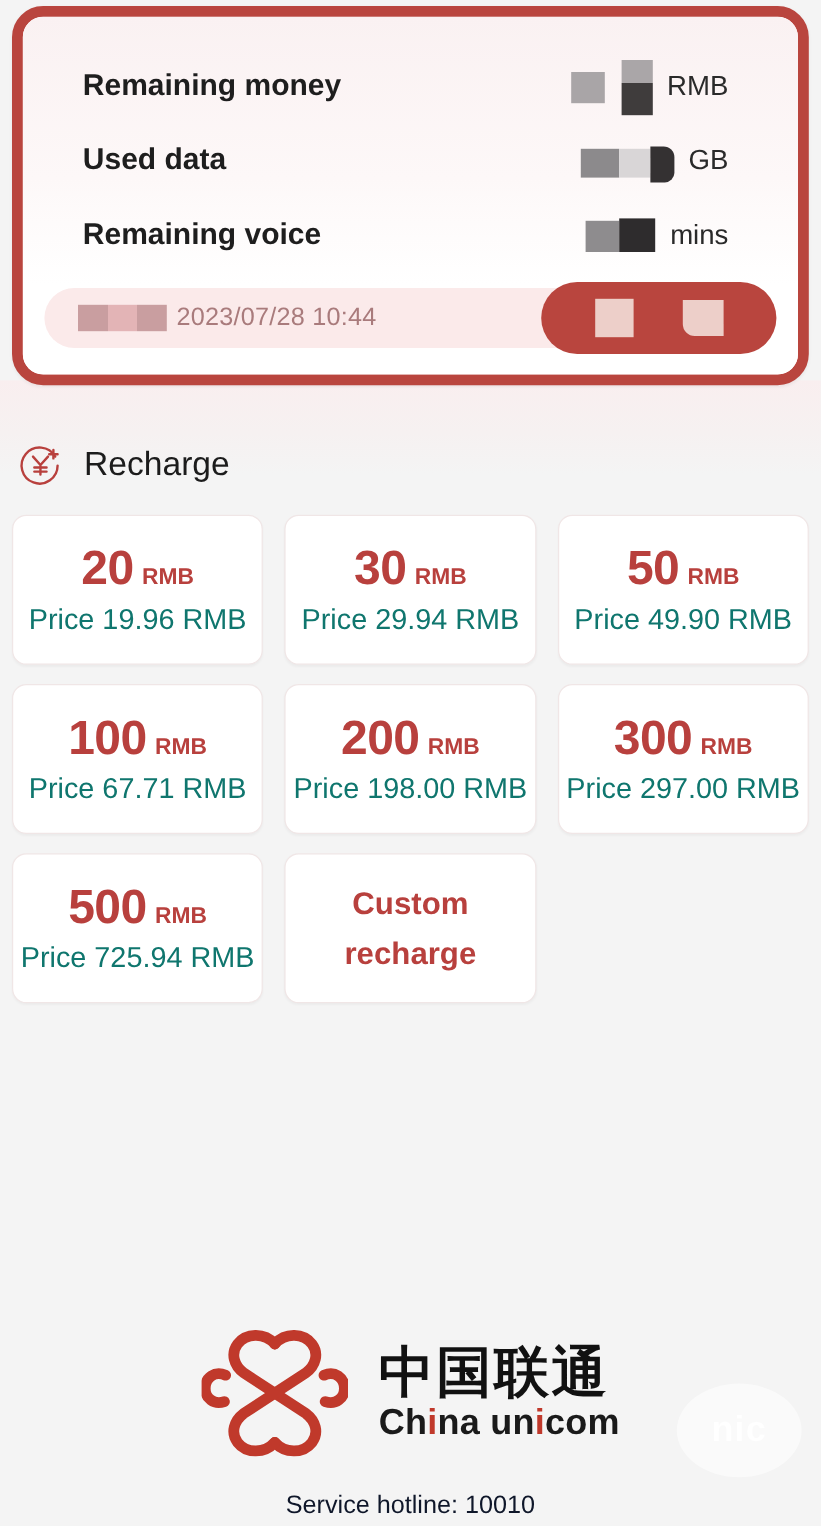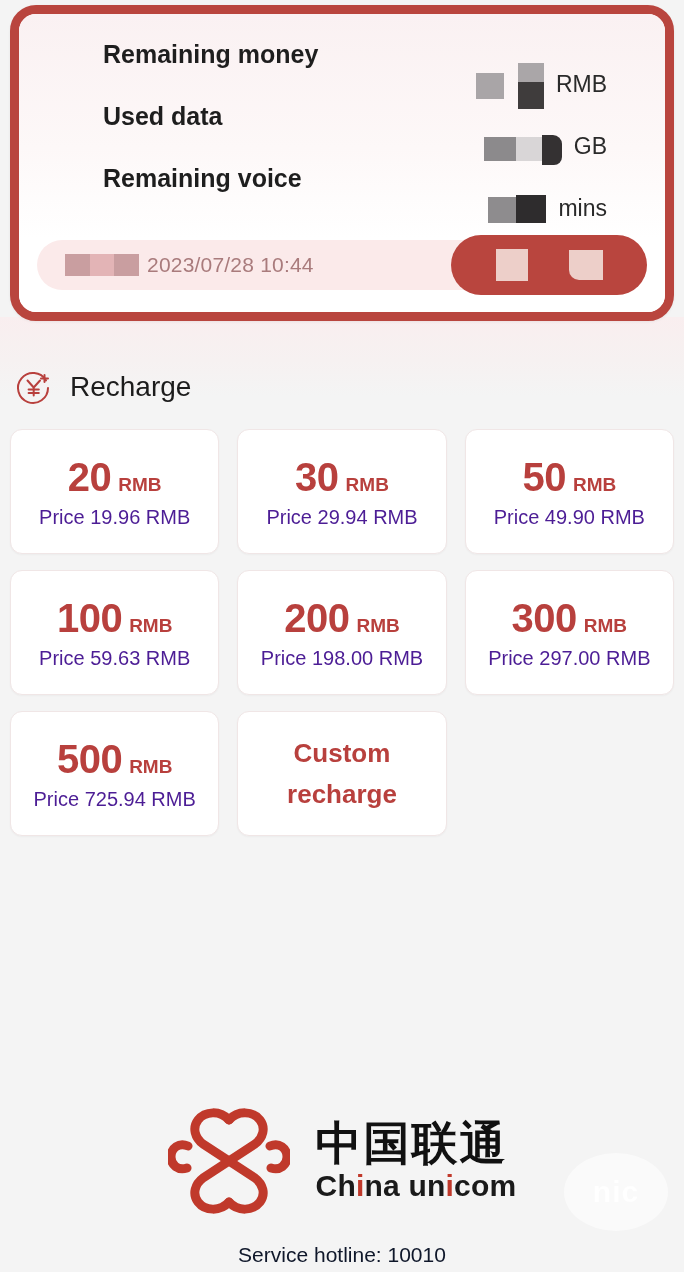--- a/index.html
+++ b/index.html
@@ -50,23 +50,23 @@
     padding:0;
     overflow:hidden;
     box-shadow:0 1px 3px rgba(0,0,0,0.06);
   }
   .acct-inner {
     background:linear-gradient(180deg,#faf1f2 0%, #fdf8f8 45%, #ffffff 75%);
     padding:26px 0 18px 0;
   }
   .acct-row {
     display:flex;
-    padding:0 58px 0 84px;
+    align-items:center;
+    padding:0 58px 0 50px;
     height:62px;
-    flex-direction:column;
   }
   .acct-label {
     font-size:25px;
     font-weight:700;
     color:#1e1e1e;
   }
   .acct-value {
     margin-left:auto;
     display:flex;
     align-items:center;
@@ -181,22 +181,22 @@
     font-weight:700;
     color:#b8403d;
     letter-spacing:-0.5px;
   }
   .r-amount .cur {
     font-size:19px;
     font-weight:700;
     color:#b8403d;
   }
   .r-price {
-    font-size:20px;
-    color:#4c1d95;
+    font-size:24px;
+    color:#0f766e;
     white-space:nowrap;
   }
   .custom-card {
     background:#ffffff;
     border:1px solid #f0e6e6;
     border-radius:12px;
     height:125px;
     display:flex;
     align-items:center;
     justify-content:center;
@@ -358,21 +358,21 @@
         <span class="cur">RMB</span>
       </div>
       <div class="r-price">Price 49.90 RMB</div>
     </div>
 
     <div class="r-card">
       <div class="r-amount">
         <span class="num">100</span>
         <span class="cur">RMB</span>
       </div>
-      <div class="r-price">Price 59.63 RMB</div>
+      <div class="r-price">Price 67.71 RMB</div>
     </div>
 
     <div class="r-card">
       <div class="r-amount">
         <span class="num">200</span>
         <span class="cur">RMB</span>
       </div>
       <div class="r-price">Price 198.00 RMB</div>
     </div>
 

